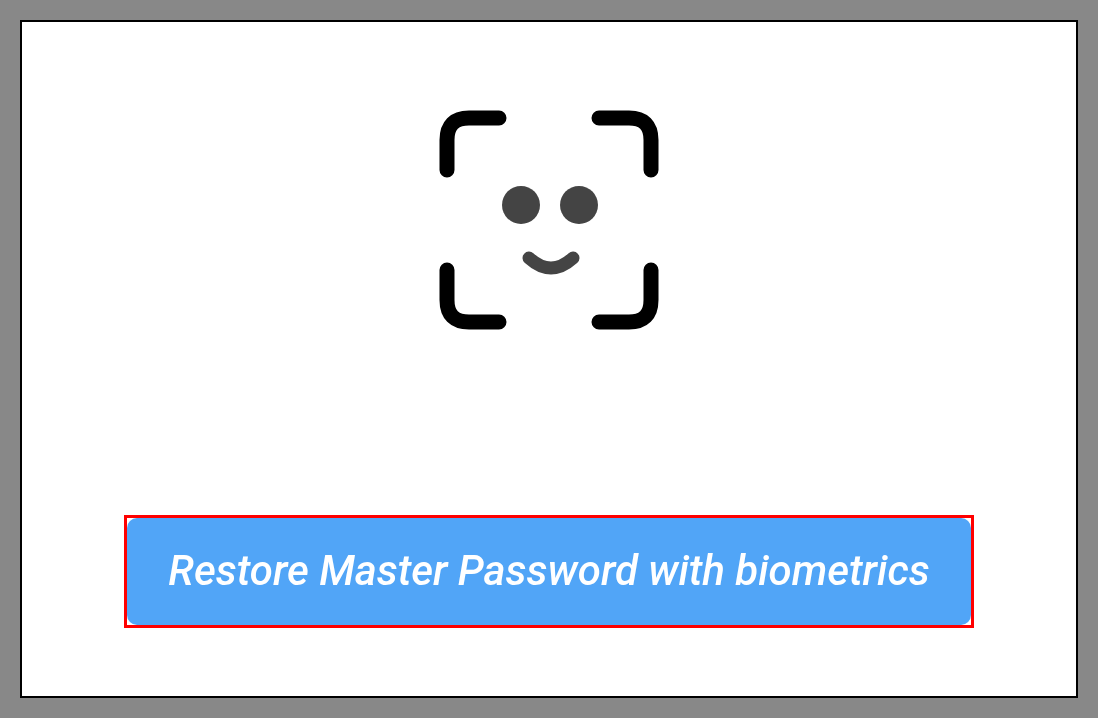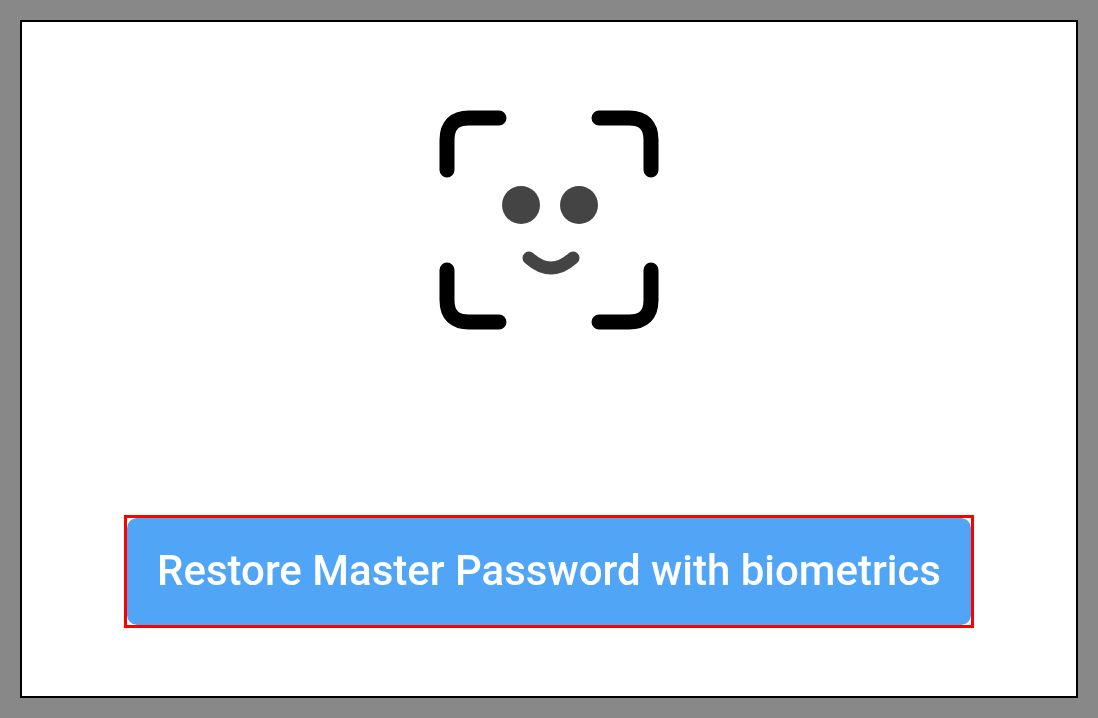--- a/index.html
+++ b/index.html
@@ -54,20 +54,21 @@
       border: none;
       border-radius: 10px;
       color: #ffffff;
       font-size: 42px;
       font-weight: 500;
       padding: 26px 20px;
       line-height: 1.3;
       cursor: pointer;
       font-family: inherit;
       text-align: center;
+      font-style: italic;
     }
   </style>
 </head>
 <body>
 
 <div class="panel">
 
   <div class="face-icon-container">
     <svg width="240" height="240" viewBox="0 0 240 240" xmlns="http://www.w3.org/2000/svg">
 

